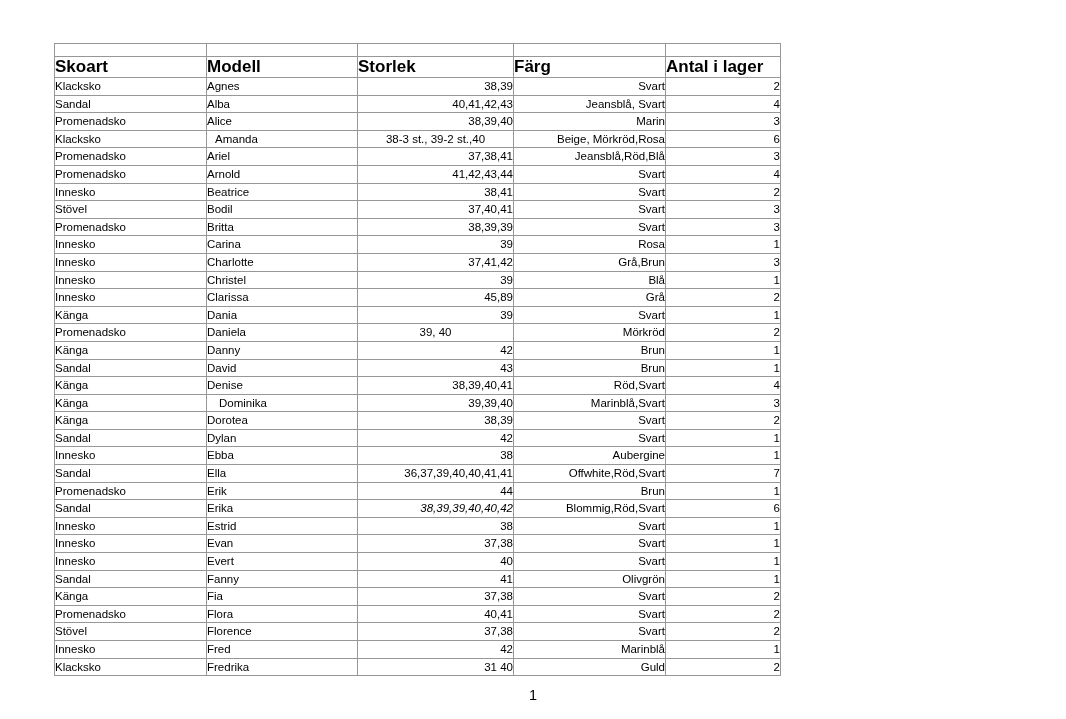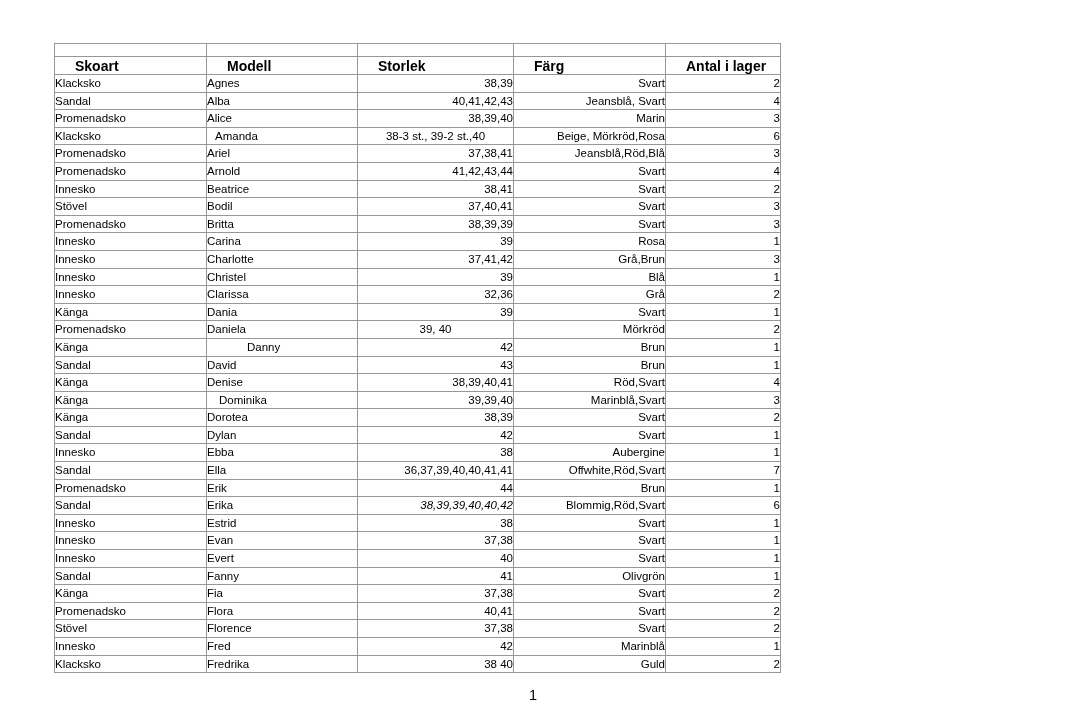--- a/index.html
+++ b/index.html
@@ -32,22 +32,22 @@
     padding: 0;
     vertical-align: middle;
     white-space: nowrap;
     overflow: hidden;
   }
   tr.spacer-row td { height: 12px; }
   tr.header-row th {
     height: 17px;
     text-align: left;
     font-weight: bold;
-    font-size: 14px;
-    padding-left: 20px;
+    font-size: 17px;
+    padding-left: 0;
   }
   tbody td { height: 16.6px; line-height: 16.6px; }
   td.c-type  { text-align: left;  padding-left: 4px; }
   td.c-model { text-align: left;  padding-left: 4px; }
   td.c-size  { text-align: right; padding-right: 6px; padding-left: 4px; }
   td.c-color { text-align: right; padding-right: 24px; padding-left: 3px; }
   td.c-qty   { text-align: right; padding-right: 6px; }
   .page-number {
     position: absolute;
     left: 0;
@@ -168,41 +168,41 @@
         <tr>
           <td class="c-type" style="border-color: rgb(151, 151, 151);">Innesko</td>
           <td class="c-model" style="border-color: rgb(151, 151, 151);">Christel</td>
           <td class="c-size" style="border-color: rgb(151, 151, 151);">39</td>
           <td class="c-color" style="border-color: rgb(151, 151, 151);">Blå</td>
           <td class="c-qty" style="border-color: rgb(151, 151, 151);">1</td>
         </tr>
         <tr>
           <td class="c-type" style="border-color: rgb(151, 151, 151);">Innesko</td>
           <td class="c-model" style="border-color: rgb(151, 151, 151);">Clarissa</td>
-          <td class="c-size" style="border-color: rgb(151, 151, 151);">32,36</td>
+          <td class="c-size" style="border-color: rgb(151, 151, 151);">45,89</td>
           <td class="c-color" style="border-color: rgb(151, 151, 151);">Grå</td>
           <td class="c-qty" style="border-color: rgb(151, 151, 151);">2</td>
         </tr>
         <tr>
           <td class="c-type" style="border-color: rgb(151, 151, 151);">Känga</td>
           <td class="c-model" style="border-color: rgb(151, 151, 151);">Dania</td>
           <td class="c-size" style="border-color: rgb(151, 151, 151);">39</td>
           <td class="c-color" style="border-color: rgb(151, 151, 151);">Svart</td>
           <td class="c-qty" style="border-color: rgb(151, 151, 151);">1</td>
         </tr>
         <tr>
           <td class="c-type" style="border-color: rgb(151, 151, 151);">Promenadsko</td>
           <td class="c-model" style="border-color: rgb(151, 151, 151);">Daniela</td>
           <td class="c-size" style="text-align: center; border-color: rgb(151, 151, 151);">39, 40</td>
           <td class="c-color" style="border-color: rgb(151, 151, 151);">Mörkröd</td>
           <td class="c-qty" style="border-color: rgb(151, 151, 151);">2</td>
         </tr>
         <tr>
           <td class="c-type" style="border-color: rgb(151, 151, 151);">Känga</td>
-          <td class="c-model" style="border-color: rgb(151, 151, 151); padding-left: 40px;">Danny</td>
+          <td class="c-model" style="border-color: rgb(151, 151, 151);">Danny</td>
           <td class="c-size" style="border-color: rgb(151, 151, 151);">42</td>
           <td class="c-color" style="border-color: rgb(151, 151, 151);">Brun</td>
           <td class="c-qty" style="border-color: rgb(151, 151, 151);">1</td>
         </tr>
         <tr>
           <td class="c-type" style="border-color: rgb(151, 151, 151);">Sandal</td>
           <td class="c-model" style="border-color: rgb(151, 151, 151); border-radius: 7px;">David</td>
           <td class="c-size" style="border-color: rgb(151, 151, 151);">43</td>
           <td class="c-color" style="border-color: rgb(151, 151, 151);">Brun</td>
           <td class="c-qty" style="border-color: rgb(151, 151, 151);">1</td>
@@ -315,21 +315,21 @@
         <tr>
           <td class="c-type" style="border-color: rgb(151, 151, 151);">Innesko</td>
           <td class="c-model" style="border-color: rgb(151, 151, 151); margin-top: 16px;">Fred</td>
           <td class="c-size" style="border-color: rgb(151, 151, 151);">42</td>
           <td class="c-color" style="border-color: rgb(151, 151, 151);">Marinblå</td>
           <td class="c-qty" style="border-color: rgb(151, 151, 151);">1</td>
         </tr>
         <tr>
           <td class="c-type" style="border-color: rgb(151, 151, 151);">Klacksko</td>
           <td class="c-model" style="border-color: rgb(151, 151, 151);">Fredrika</td>
-          <td class="c-size" style="border-color: rgb(151, 151, 151);">38 40</td>
+          <td class="c-size" style="border-color: rgb(151, 151, 151);">31 40</td>
           <td class="c-color" style="border-color: rgb(151, 151, 151);">Guld</td>
           <td class="c-qty" style="border-color: rgb(151, 151, 151);">2</td>
         </tr>
       </tbody>
   </table>
 
   <div class="page-number">1</div>
 
 </div>
 

